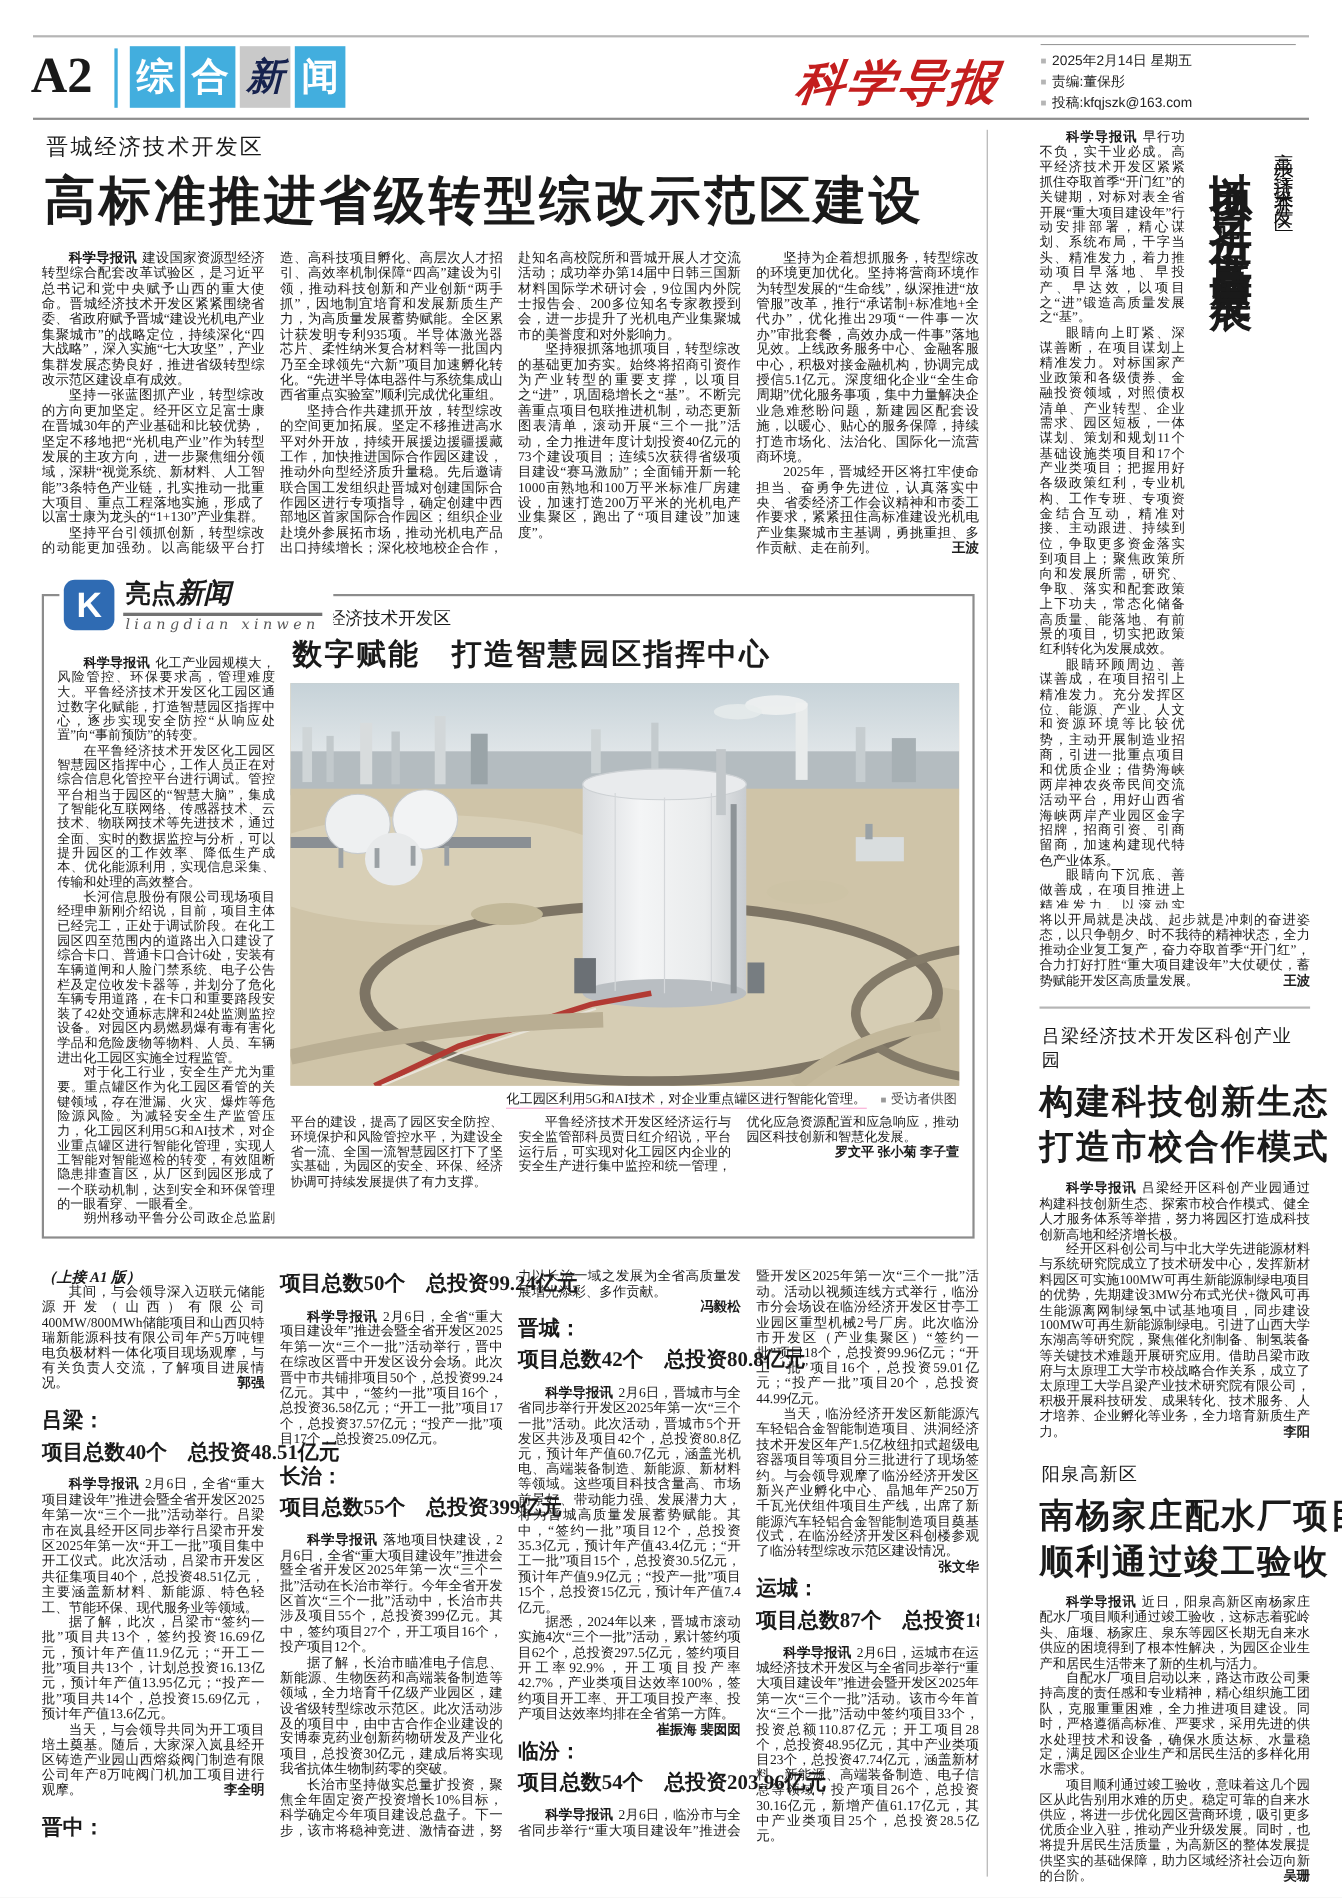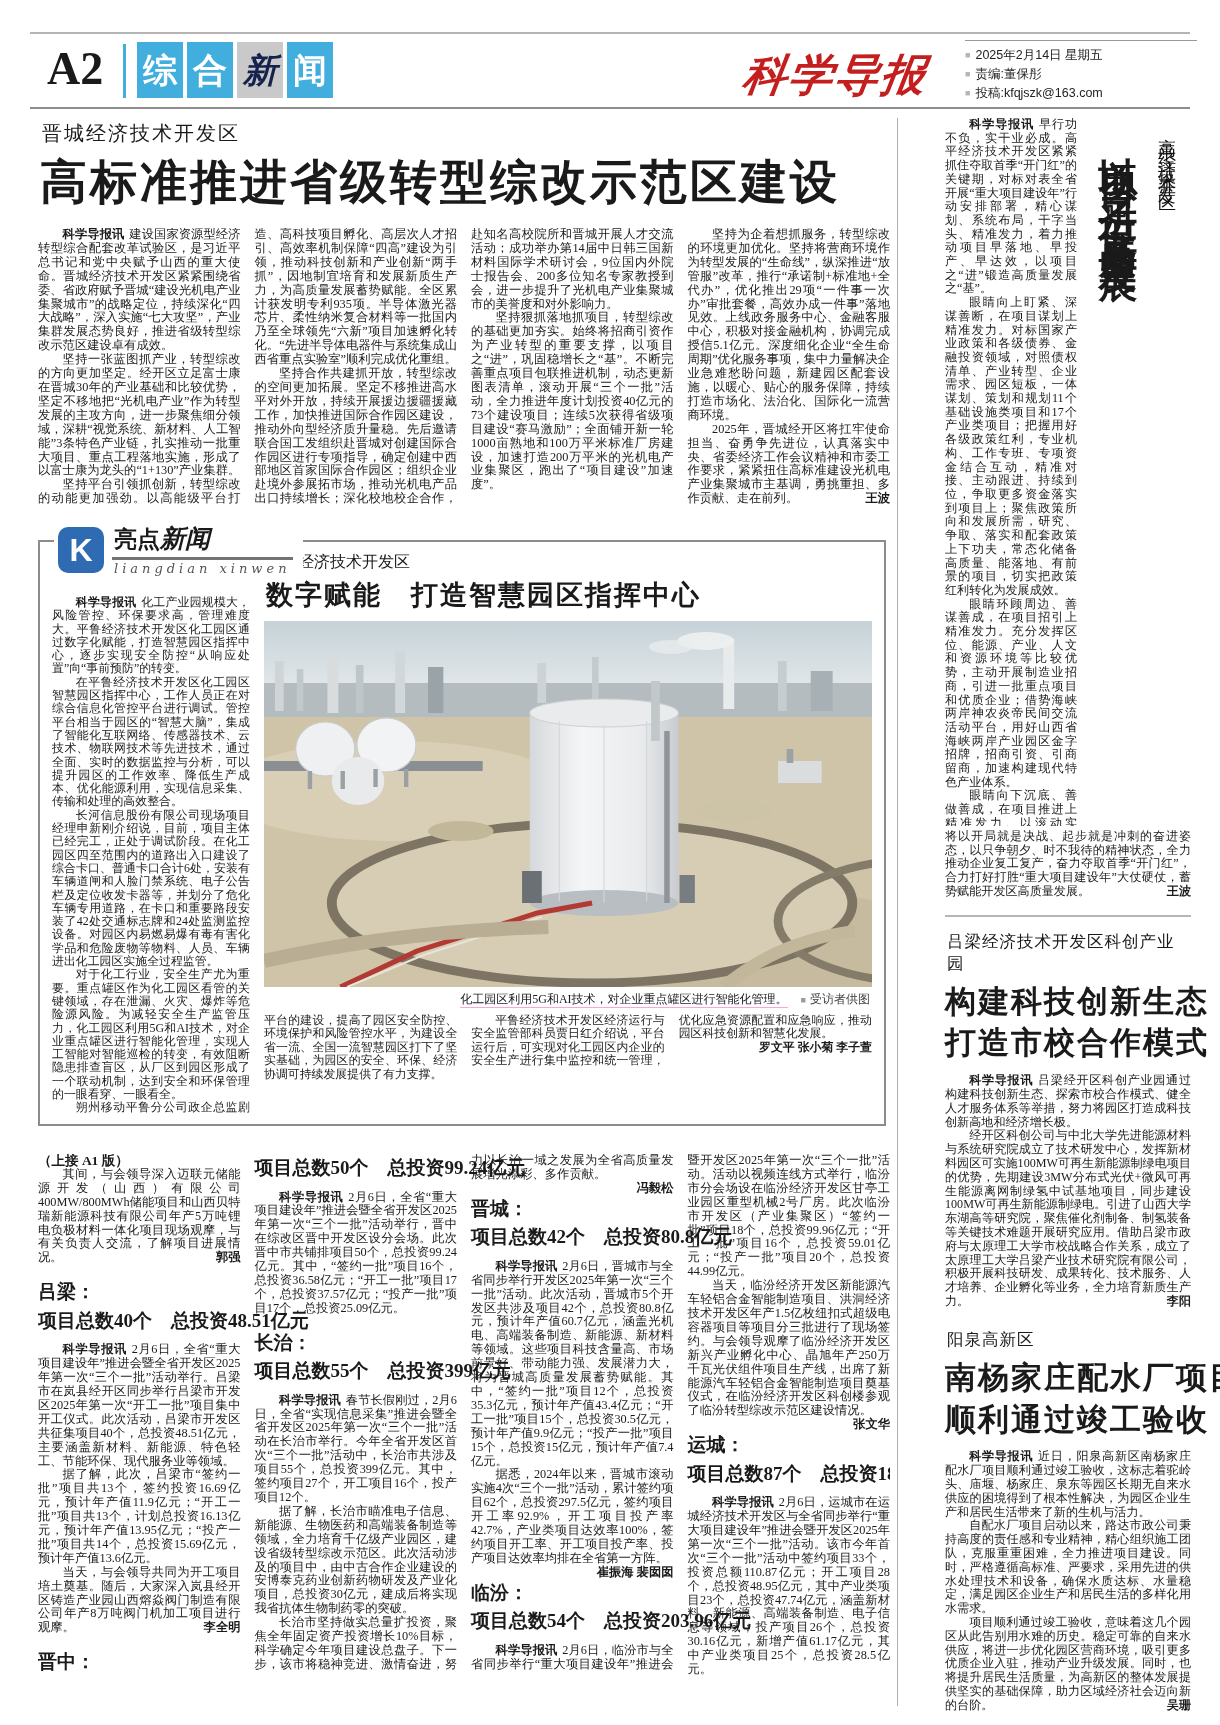--- a/index.html
+++ b/index.html
@@ -1,20 +1,20 @@
 <!DOCTYPE html>
 <html><head>
 <meta charset="utf-8">
 <style>
   html,body{margin:0;padding:0;background:#f2f2f0;}
   .page{position:relative;width:1220px;height:1725px;background:#ffffff;overflow:hidden;
         font-family:"Liberation Serif","DejaVu Serif",serif;color:#1a1a1a;}
   .toprule{position:absolute;left:30px;top:32px;width:1160px;border-top:2px solid #b5b5b5;}
   
-  .header{position:absolute;left:37px;top:40px;width:1160px;height:64px;}
+  .header{position:absolute;left:18px;top:40px;width:1160px;height:64px;}
   .pageno{position:absolute;left:10px;top:2px;font-size:46px;font-weight:bold;font-family:"Liberation Serif",serif;}
   .hdr-bar{position:absolute;left:86px;top:4px;width:3px;height:54px;background:#42aede;}
   .secbox{position:absolute;top:2px;width:46px;height:56px;text-align:center;line-height:56px;
           font-family:"Liberation Sans",sans-serif;font-weight:bold;font-size:34px;color:#fff;background:#42aede;}
   .secbox.alt{background:#c9c9c9;color:#16224e;font-family:"DejaVu Serif",serif;font-style:italic;}
   .brand{position:absolute;right:270px;top:6px;font-size:44px;font-weight:bold;font-style:italic;
          color:#c41e1e;font-family:"DejaVu Serif",serif;transform:skewX(-8deg);letter-spacing:2px;white-space:nowrap;}
   .pubinfo{position:absolute;right:0;top:0;width:232px;border-top:1px solid #999;padding-top:5px;
            font-family:"Liberation Sans",sans-serif;font-size:12.5px;color:#222;line-height:19px;}
   .pubinfo .sq{color:#b5b5b5;font-size:9px;margin-right:5px;vertical-align:1px;}
@@ -49,21 +49,21 @@
   .s-headline{font-weight:bold;font-size:27px;letter-spacing:2px;margin:0 0 8px 2px;font-family:"Liberation Serif",serif;white-space:nowrap;}
   .photo{width:100%;height:366px;display:block;background:#cfc4a8;}
   .caption-row{text-align:right;font-size:12px;margin:4px 2px 6px 0;}
   .caption-text{border-bottom:1px solid #f9a8d4;padding-bottom:1px;}
   .credit{color:#444;margin-left:10px;}
   .credit .sq{color:#9a9a9a;font-size:9px;margin-right:4px;}
   .spot-bottom{column-count:3;column-gap:14px;height:84px;font-size:11.9px;line-height:13.4px;overflow:hidden;}
   
   .bottom-cols{margin-top:28px;height:560px;column-count:4;column-gap:14px;
                font-size:12.3px;line-height:13.9px;overflow:hidden;}
-  .cont-label{font-weight:bold;font-size:13.5px;margin:0;}
+  .cont-label{font-weight:bold;font-size:13.5px;margin:0;font-style:italic;}
   .cityhead{font-size:19px;font-weight:bold;line-height:1.5;margin:13px 0 8px;font-family:"Liberation Serif",serif;}
   .cityhead span{display:block;white-space:nowrap;}
   
   .vrule{position:absolute;left:897px;top:118px;height:1588px;border-left:1px solid #adadad;}
   .rail{position:absolute;left:905px;top:118px;width:286px;}
   .gpflex{display:flex;height:708px;overflow:hidden;padding-left:40px;box-sizing:border-box;}
   .gp-body{width:132px;flex:none;font-size:12.1px;line-height:13.7px;overflow:hidden;text-align:justify;}
   .gp-headline{writing-mode:vertical-rl;font-size:39px;font-weight:bold;letter-spacing:9px;
                font-family:"Liberation Serif",serif;margin:8px 10px 0 14px;}
   .gp-kicker{writing-mode:vertical-rl;font-size:18px;letter-spacing:7px;margin-top:6px;color:#111;}
@@ -223,21 +223,21 @@
       <h3 class="cityhead">
           <span>晋中：</span>
           <span>项目总数50个　总投资99.24亿元</span>
         </h3>
       <p class="para indent"><b class="lead">科学导报讯</b><span>2月6日，全省“重大项目建设年”推进会暨全省开发区2025年第一次“三个一批”活动举行，晋中在综改区晋中开发区设分会场。此次晋中市共铺排项目50个，总投资99.24亿元。其中，“签约一批”项目16个，总投资36.58亿元；“开工一批”项目17个，总投资37.57亿元；“投产一批”项目17个，总投资25.09亿元。</span></p>
 
       <h3 class="cityhead">
           <span>长治：</span>
           <span>项目总数55个　总投资399亿元</span>
         </h3>
-      <p class="para indent"><b class="lead">科学导报讯</b><span>春节长假刚过，2月6日，全省“实现信息采集”推进会暨全省开发区2025年第一次“三个一批”活动在长治市举行。今年全省开发区首次“三个一批”活动中，长治市共涉及项目55个，总投资399亿元。其中，签约项目27个，开工项目16个，投产项目12个。</span></p>
+      <p class="para indent"><b class="lead">科学导报讯</b><span>落地项目快建设，2月6日，全省“重大项目建设年”推进会暨全省开发区2025年第一次“三个一批”活动在长治市举行。今年全省开发区首次“三个一批”活动中，长治市共涉及项目55个，总投资399亿元。其中，签约项目27个，开工项目16个，投产项目12个。</span></p>
       <p class="para indent">据了解，长治市瞄准电子信息、新能源、生物医药和高端装备制造等领域，全力培育千亿级产业园区，建设省级转型综改示范区。此次活动涉及的项目中，由中古合作企业建设的安博泰克药业创新药物研发及产业化项目，总投资30亿元，建成后将实现我省抗体生物制药零的突破。</p>
       <p class="para indent"><span>长治市坚持做实总量扩投资，聚焦全年固定资产投资增长10%目标，科学确定今年项目建设总盘子。下一步，该市将稳神竞进、激情奋进，努力以长治一域之发展为全省高质量发展增光添彩、多作贡献。</span><span class="sig">冯毅松</span></p>
 
       <h3 class="cityhead">
           <span>晋城：</span>
           <span>项目总数42个　总投资80.8亿元</span>
         </h3>
       <p class="para indent"><b class="lead">科学导报讯</b><span>2月6日，晋城市与全省同步举行开发区2025年第一次“三个一批”活动。此次活动，晋城市5个开发区共涉及项目42个，总投资80.8亿元，预计年产值60.7亿元，涵盖光机电、高端装备制造、新能源、新材料等领域。这些项目科技含量高、市场前景好、带动能力强、发展潜力大，将为晋城高质量发展蓄势赋能。其中，“签约一批”项目12个，总投资35.3亿元，预计年产值43.4亿元；“开工一批”项目15个，总投资30.5亿元，预计年产值9.9亿元；“投产一批”项目15个，总投资15亿元，预计年产值7.4亿元。</span></p>
       <p class="para indent"><span>据悉，2024年以来，晋城市滚动实施4次“三个一批”活动，累计签约项目62个，总投资297.5亿元，签约项目开工率92.9%，开工项目投产率42.7%，产业类项目达效率100%，签约项目开工率、开工项目投产率、投产项目达效率均排在全省第一方阵。</span><span class="sig">崔振海 裴囡囡</span></p>
 

